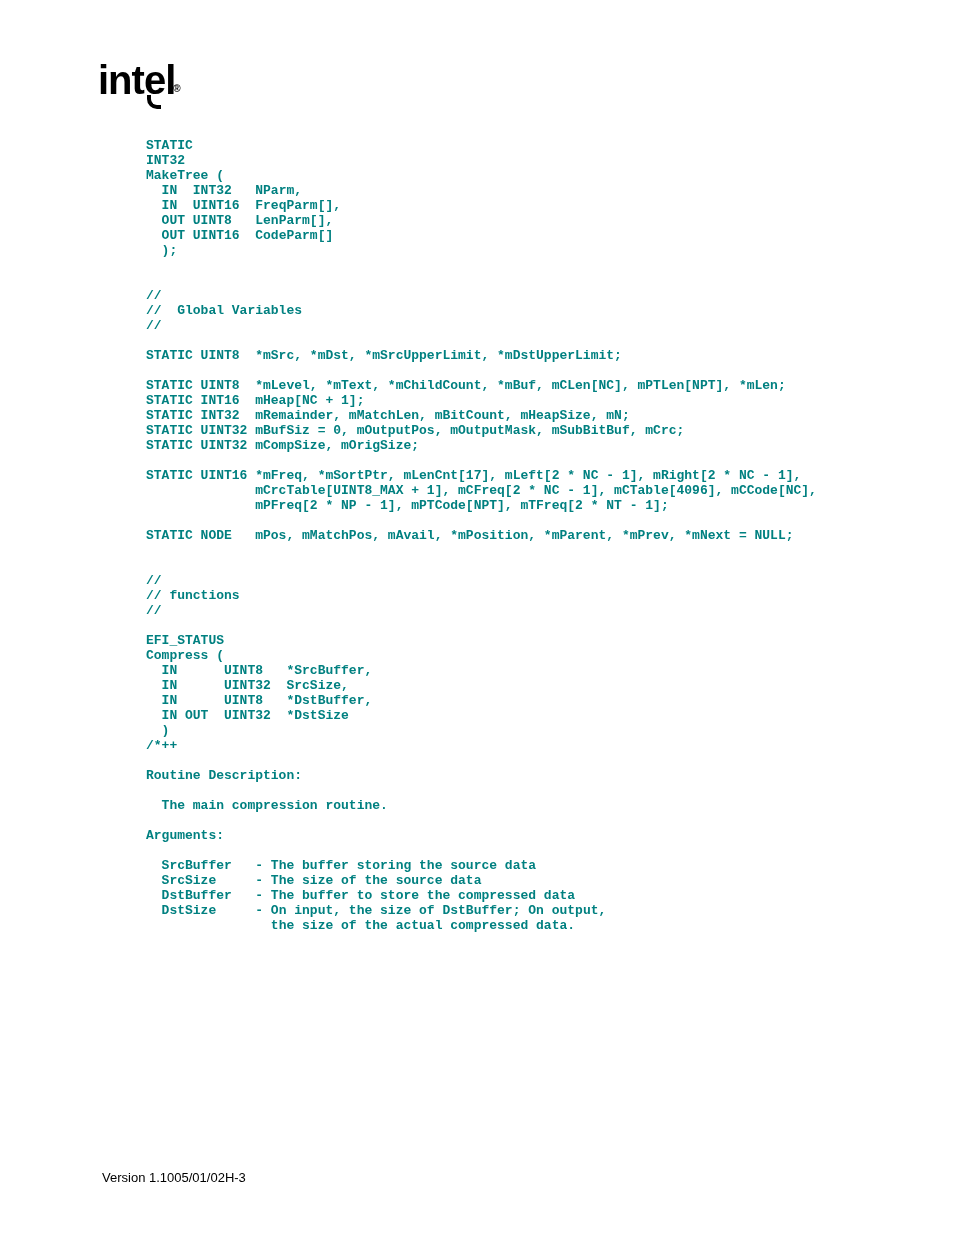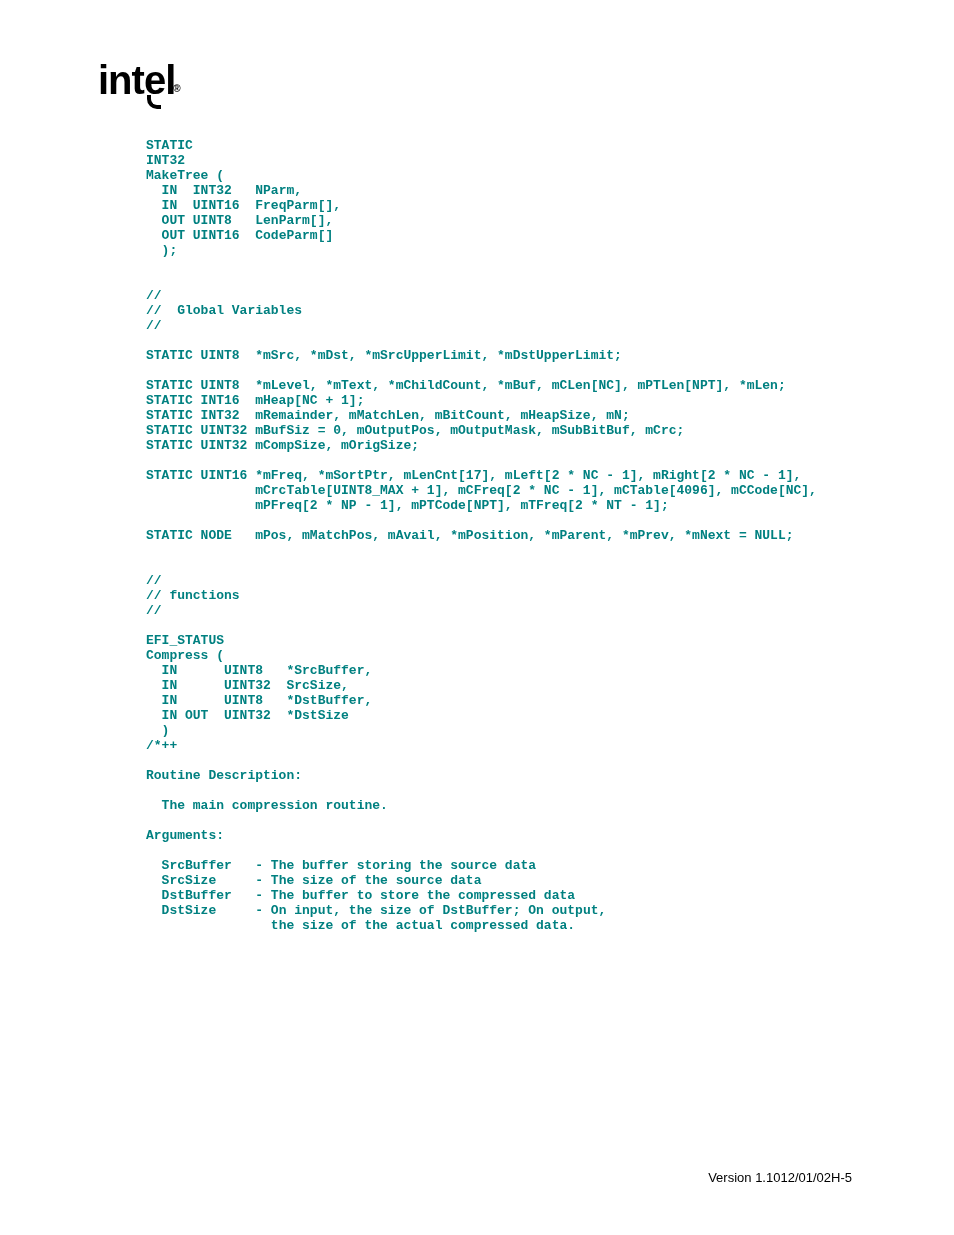--- a/index.html
+++ b/index.html
@@ -42,27 +42,27 @@
     top: 138px;
     left: 146px;
     width: 685px;
     white-space: pre-wrap;
     line-height: 15px;
     font-weight: bold;
   }
   .footer {
     position: absolute;
     bottom: 50px;
-    left: 92px;
+    left: 102px;
     width: 760px;
     font-family: Arial, Helvetica, sans-serif;
     font-size: 13px;
     color: #000;
     display: flex;
-    justify-content: flex-end;
+    justify-content: flex-start;
   }
 </style>
 </head>
 <body>
 
 <div class="page">
 
   <div class="logo">
     <span>int<span style="position:relative;display:inline-block;">e<span style="position:absolute;left:3px;bottom:-6px;width:10px;height:10px;border:4px solid #000;border-top:none;border-right:none;border-radius:0 0 0 10px;"></span></span>l</span><span class="logo-sub">®</span>
   </div>
@@ -116,17 +116,17 @@
 Arguments:
 
   SrcBuffer   - The buffer storing the source data
   SrcSize     - The size of the source data
   DstBuffer   - The buffer to store the compressed data
   DstSize     - On input, the size of DstBuffer; On output,
                 the size of the actual compressed data.</div>
 
   <div class="footer">
     <span>Version 1.10</span>
-    <span>12/01/02</span>
-    <span>H-5</span>
+    <span>05/01/02</span>
+    <span>H-3</span>
   </div>
 
 </div>
 
 </body></html>

